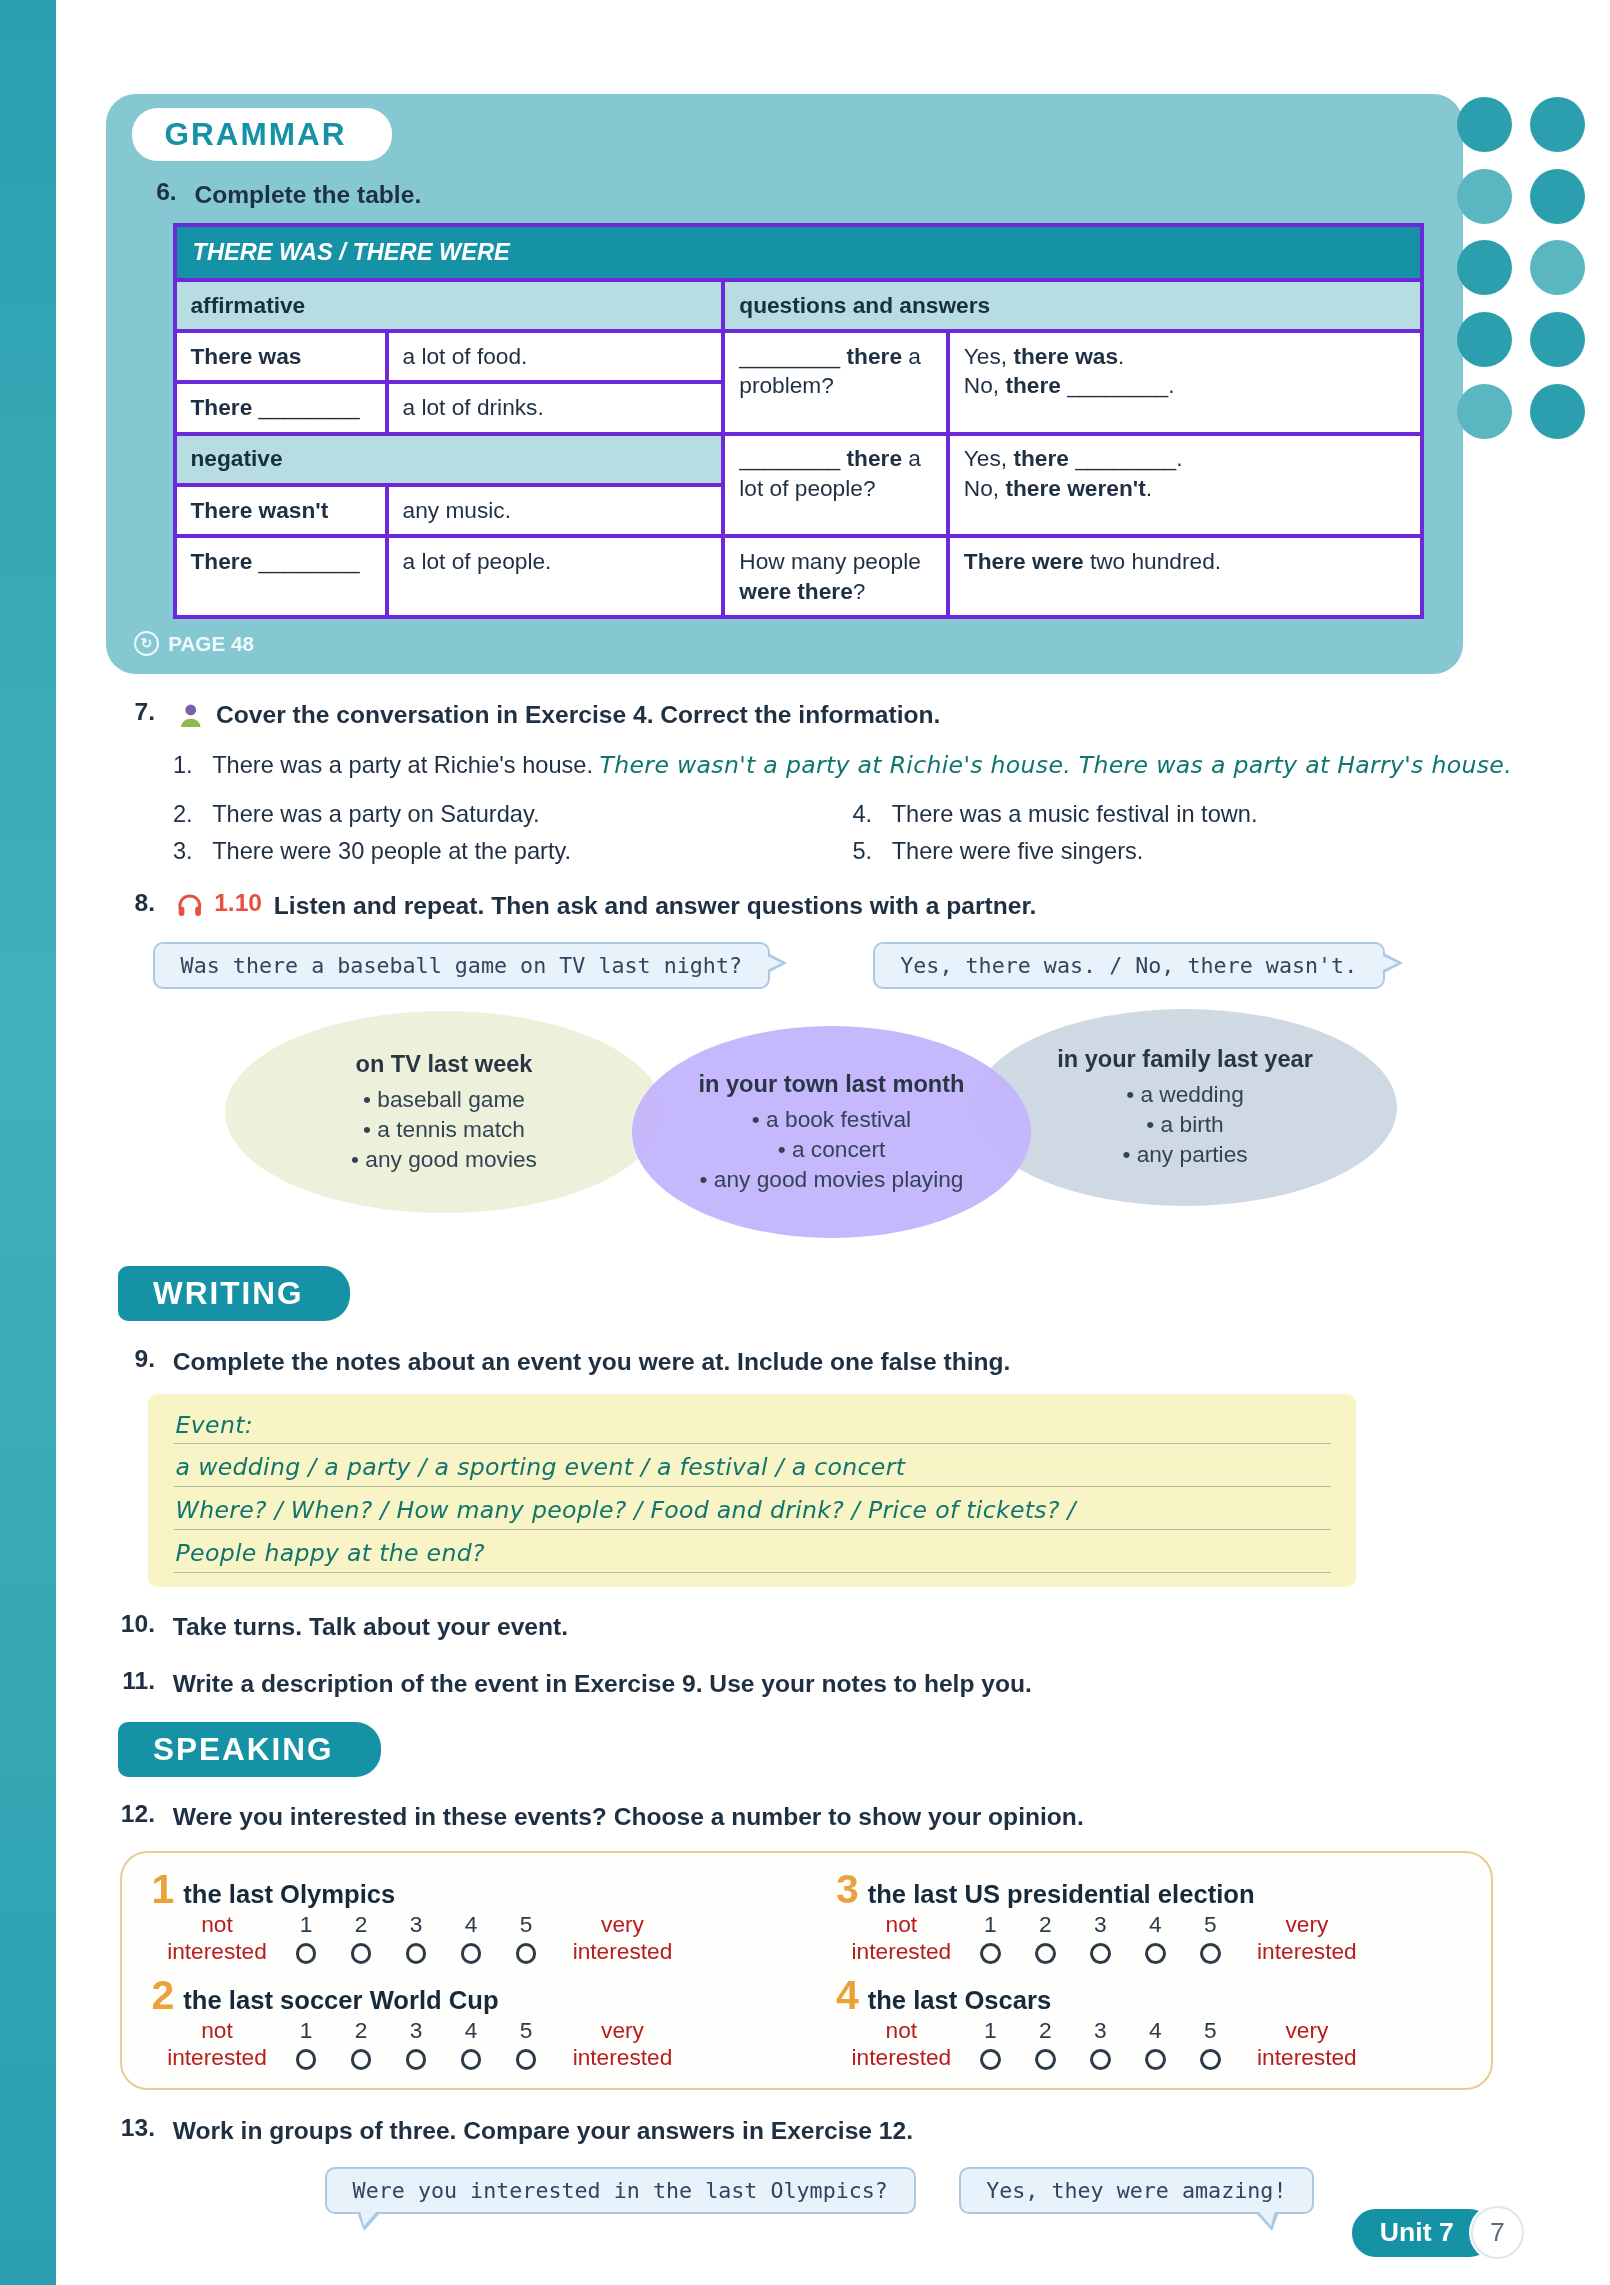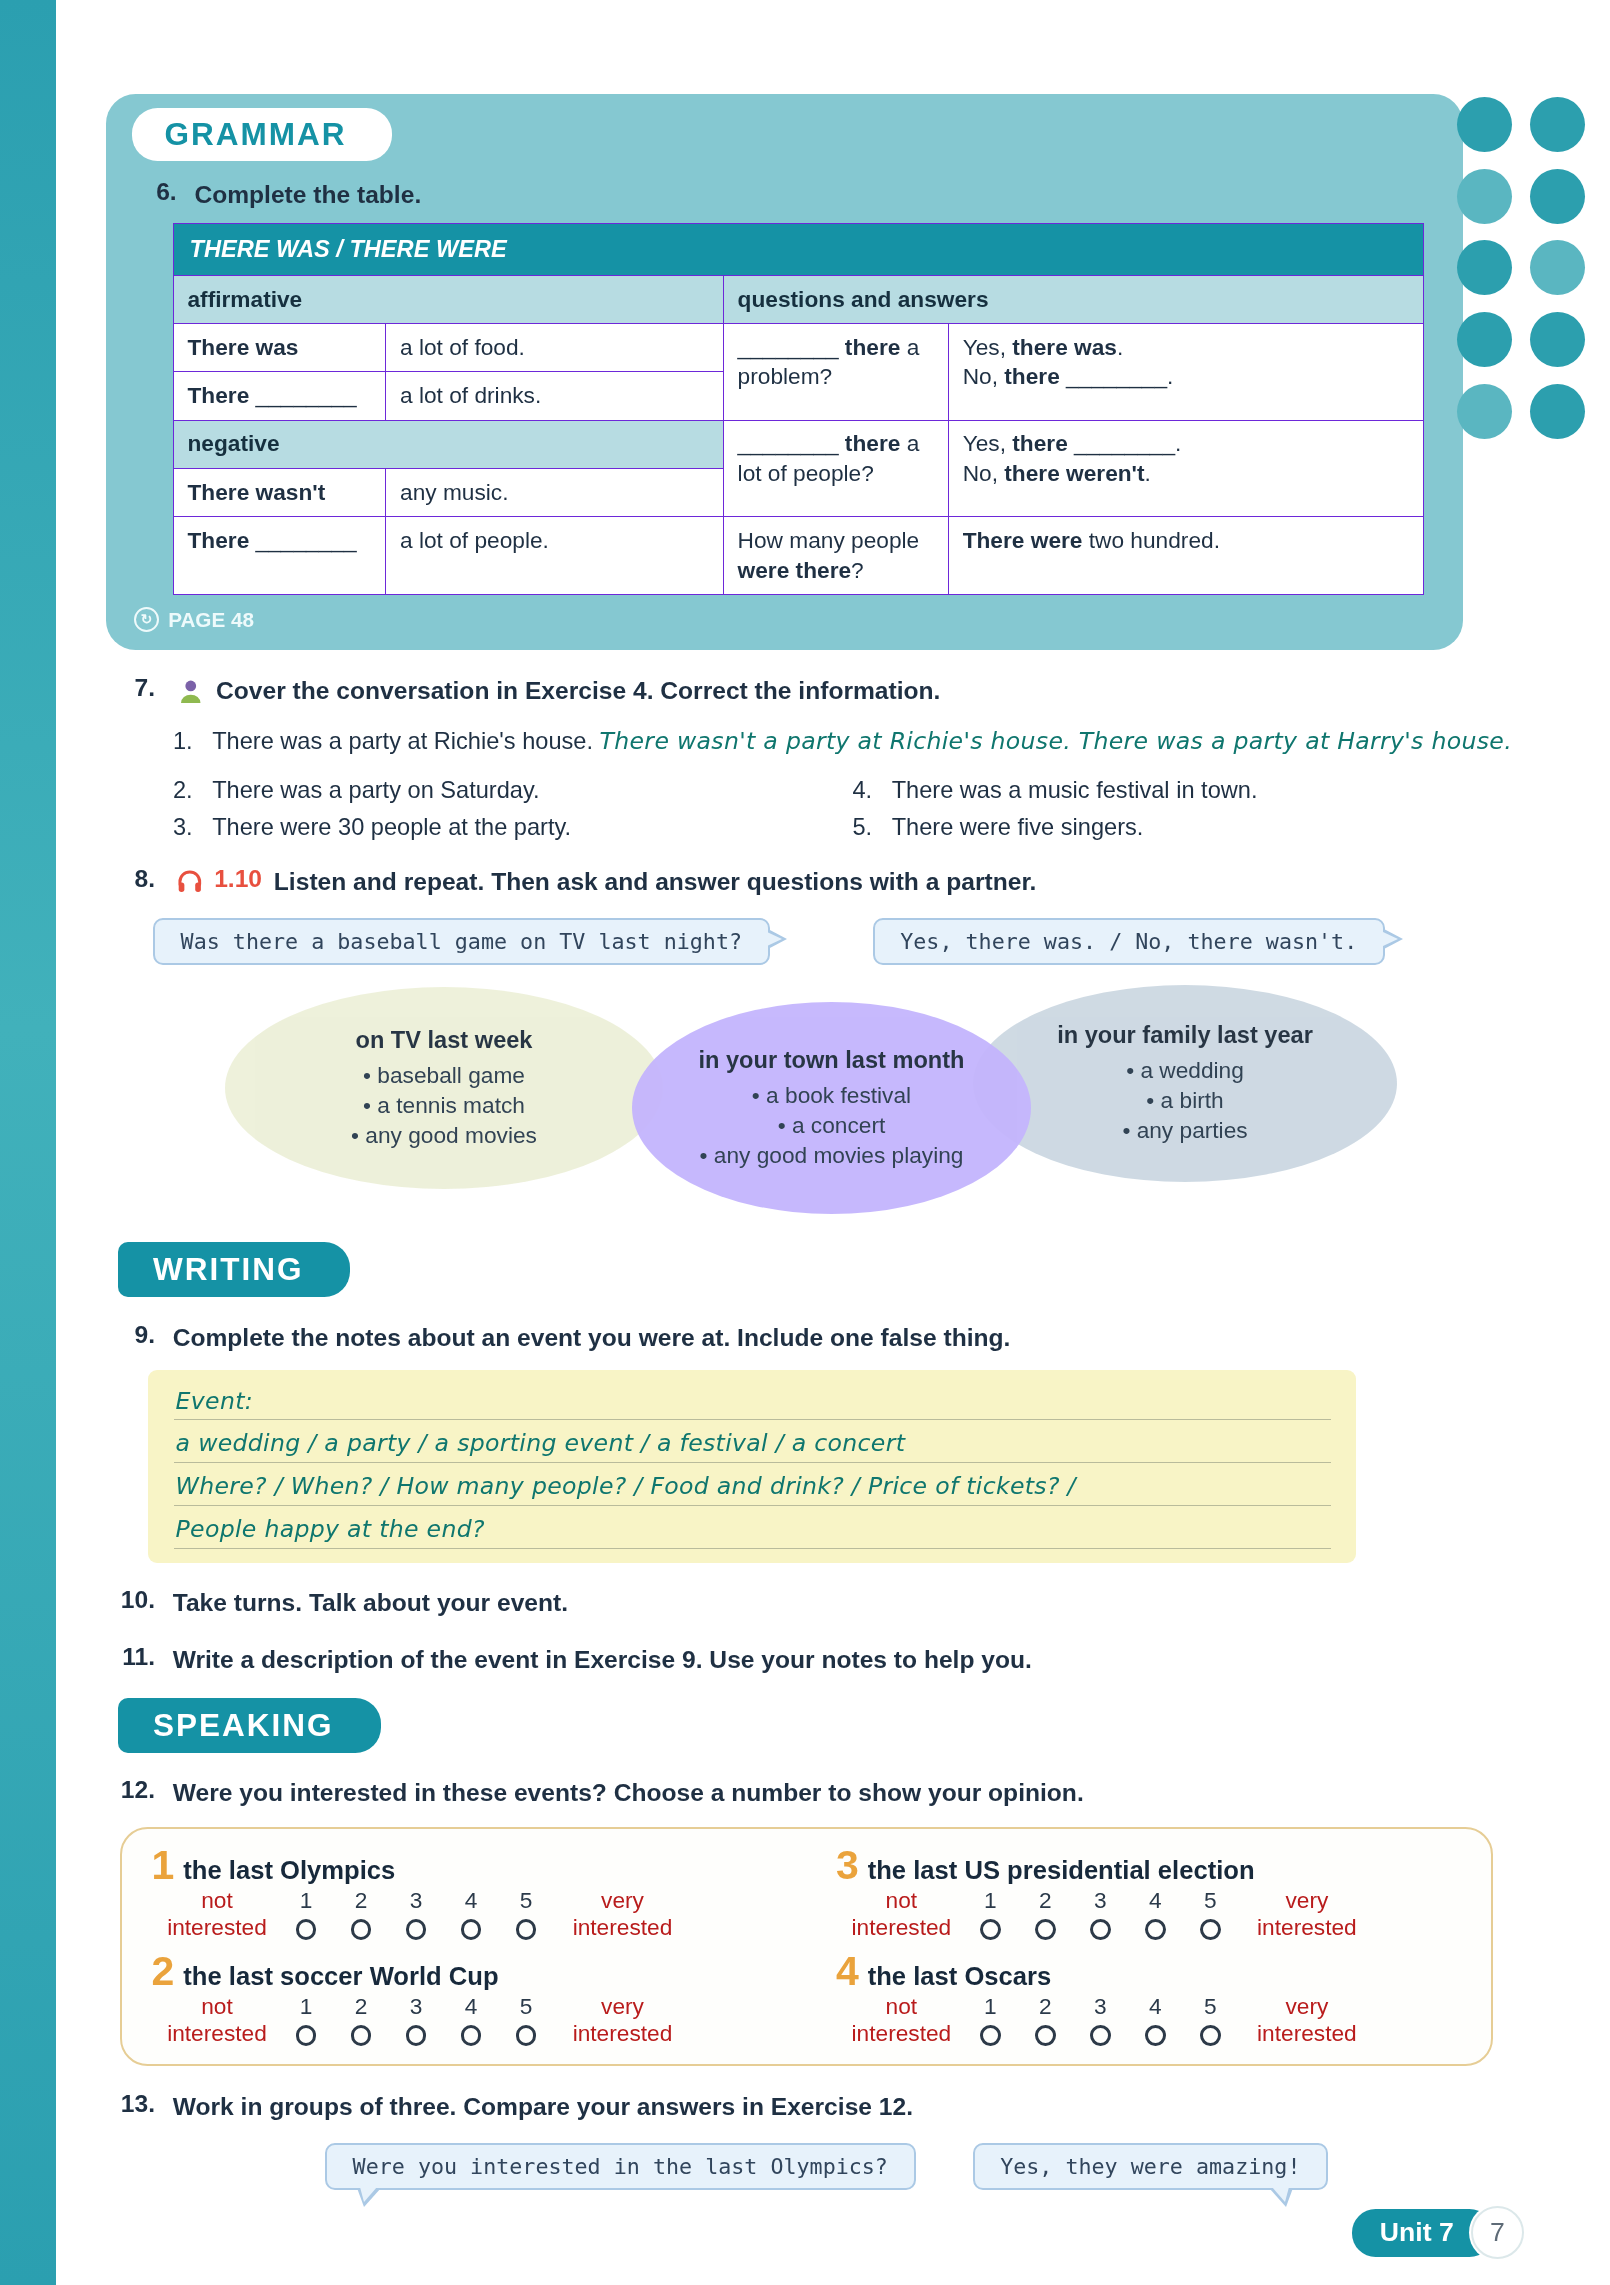--- a/index.html
+++ b/index.html
@@ -31,21 +31,21 @@
   .ex { display:flex; align-items:flex-start; margin:23.6px 79px 0 106px; font-size:24.6px; }
   .panel .ex { margin:5.9px 0 0 0; }
   .ex-num { flex:0 0 49px; text-align:right; margin-right:17.7px; font-weight:600; }
   .ex-text { font-weight:600; line-height:1.35; }
   .ex-icon { margin:0 9.9px 0 2px; flex:0 0 auto; position:relative; top:2px; }
   .track { color:#e8503f; font-weight:600; margin-right:11.8px; }
 
   
   .gtable { border-collapse:collapse; width:calc(100% - 45px); margin:11.8px 0 11.8px 45px;
             background:#ffffff; font-size:22.7px; }
-  .gtable td { border:1px solid #6d28d9; padding:8.9px 13.8px; vertical-align:top; line-height:1.3; }
+  .gtable td { border:4px solid #6d28d9; padding:8.9px 13.8px; vertical-align:top; line-height:1.3; }
   .gtable .t-title { background:#1592a5; color:#ffffff; font-style:italic; font-weight:bold;
                      font-size:23.6px; padding:9.9px 15.8px; }
   .gtable .t-sub { background:#b7dce2; font-weight:bold; color:#16303f; }
 
   .page-link { display:flex; align-items:center; gap:8.9px; color:#eefafb; font-size:20.7px;
                font-weight:600; margin:7.9px 0 2px 5.9px; width:max-content; cursor:pointer; }
   .pl-icon { width:21.7px; height:21.7px; border-radius:50%; border:2px solid #eefafb;
              display:flex; align-items:center; justify-content:center; font-size:13.8px; line-height:1; }
 
   
@@ -103,21 +103,21 @@
   .rate-item { margin-bottom:7.9px; }
   .rate-head { display:flex; align-items:baseline; gap:8.9px; }
   .rate-num { color:#eaa33c; font-size:41px; font-weight:bold; line-height:0.9; }
   .rate-title { font-size:25.6px; font-weight:600; color:#17293b; }
   .rate-grid { display:grid; grid-template-columns:123px repeat(5,55px) 138px;
                margin:2px 0 3.9px 3.9px; align-items:center; }
   .sc { text-align:center; font-size:22.7px; color:#2b3a4a; }
   .rl { text-align:center; font-size:22.7px; color:#b91c1c; }
   .dot { width:14.8px; height:14.8px; border:3px solid #2d3a48; border-radius:50%;
          margin:4.9px auto 0; cursor:pointer; }
-  .ex13-bubbles { display:flex; margin:19.7px 0 0 325px; gap:57px; }
+  .ex13-bubbles { display:flex; margin:19.7px 0 0 325px; gap:43px; }
 
   
   .footer { position:absolute; right:87px; bottom:25.6px; display:flex; align-items:center; }
   .unit-pill { background:#1592a5; color:#ffffff; padding:8.9px 39px 8.9px 27.6px;
                border-radius:23.6px; font-size:26.6px; font-weight:bold; }
   .page-circle { width:49px; height:49px; background:#ffffff; border:2px solid #dce8ea;
                  border-radius:50%; display:flex; align-items:center; justify-content:center;
                  color:#5e6b77; font-size:26.6px; margin-left:-21.7px; z-index:1;
                  box-shadow:0 0 0 2px #ffffff; }
   b { font-weight:bold; }

